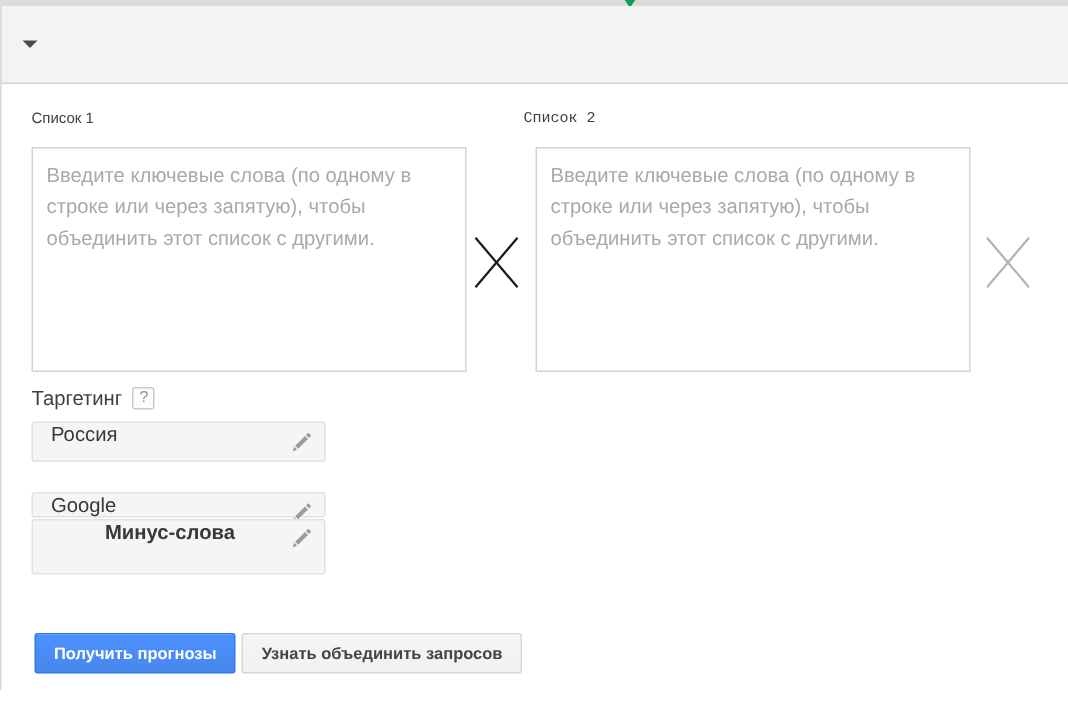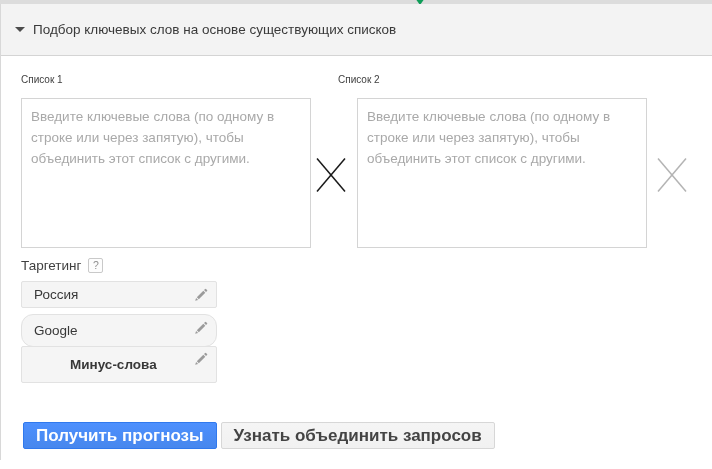--- a/index.html
+++ b/index.html
@@ -45,65 +45,64 @@
   .targeting-text{font-size:13.5px;color:#404040;}
   .help-box{
     margin-left:7px;width:15px;height:15px;box-sizing:border-box;
     border:1px solid #c9c9c9;border-radius:2px;background:#fdfdfd;
     font-size:10.5px;line-height:13px;color:#909090;text-align:center;cursor:pointer;
   }
 
   .target-row{
     position:absolute;left:21px;width:196px;box-sizing:border-box;
     background:#f5f5f5;border:1px solid #e2e2e2;border-radius:2px;
-    display:flex;align-items:center;padding:0 8px 0 12px;cursor:pointer;
+    display:flex;padding:0 8px 0 12px;cursor:pointer;
   }
   .target-row .row-label{font-size:13.5px;color:#383838;}
   .target-row.bold .row-label{font-weight:bold;padding-left:36px;}
   .row-1{top:281px;height:27px;}
-  .row-2{top:314px;height:33px;border-radius:12px;}
+  .row-2{top:328px;height:17px;}
   .row-3{top:346px;height:37px;}
   .pencil{position:absolute;right:8px;line-height:0;}
   .row-1 .pencil,.row-2 .pencil{top:6px;}
   .row-3 .pencil{top:5px;}
 
   .btn-bar{position:absolute;left:23px;top:422px;display:flex;}
   .btn{
     height:27px;box-sizing:border-box;border-radius:2px;
     font-family:"Liberation Sans","DejaVu Sans",sans-serif;
-    font-size:17px;font-weight:bold;padding:0 12px;cursor:pointer;
+    font-size:11px;font-weight:bold;padding:0 12px;cursor:pointer;
   }
   .btn-primary{
     background:linear-gradient(to bottom,#4d90fe,#4787ed);
     border:1px solid #3079ed;color:#ffffff;margin-right:4px;
   }
   .btn-secondary{
     background:linear-gradient(to bottom,#f5f5f5,#f1f1f1);
     border:1px solid #d7d7d7;color:#444444;
   }
 </style>
 </head>
 <body>
 
 <div id="screen">
 
   <div class="top-strip"></div>
   <div class="green-caret"></div>
 
   <div class="panel-header">
     <span class="tri-down"></span>
-    <span class="panel-title">Подбор ключевых слов на основе существующих списков</span>
   </div>
 
   <div class="left-edge"></div>
 
   <div class="list-label" style="left:21px;top:74px;">Список 1</div>
   <textarea class="kw-textarea" style="left: 21px; top: 98px;" placeholder="Введите ключевые слова (по одному в строке или через запятую), чтобы объединить этот список с другими."></textarea>
 
-  <div class="list-label" style="left:338px;top:74px;">Список 2</div>
+  <div class="list-label" style="left:349px;top:74px;font-family:Liberation Mono, monospace;">Список 2</div>
   <textarea class="kw-textarea" style="left: 357px; top: 98px;" placeholder="Введите ключевые слова (по одному в строке или через запятую), чтобы объединить этот список с другими."></textarea>
 
   <svg class="x-icon" style="left:316px;top:157px;" width="30" height="36" viewBox="0 0 30 36">
     <line x1="1" y1="1.5" x2="29" y2="34.5" stroke="#1a1a1a" stroke-width="1.5"></line>
     <line x1="29" y1="1.5" x2="1" y2="34.5" stroke="#1a1a1a" stroke-width="1.5"></line>
   </svg>
 
   <svg class="x-icon" style="left:657px;top:157px;" width="30" height="36" viewBox="0 0 30 36">
     <line x1="1" y1="1.5" x2="29" y2="34.5" stroke="#b4b4b4" stroke-width="1.5"></line>
     <line x1="29" y1="1.5" x2="1" y2="34.5" stroke="#b4b4b4" stroke-width="1.5"></line>

